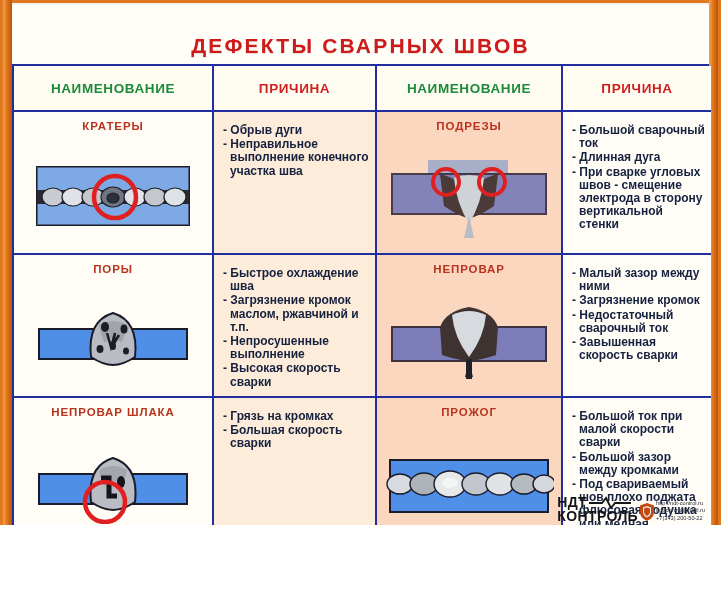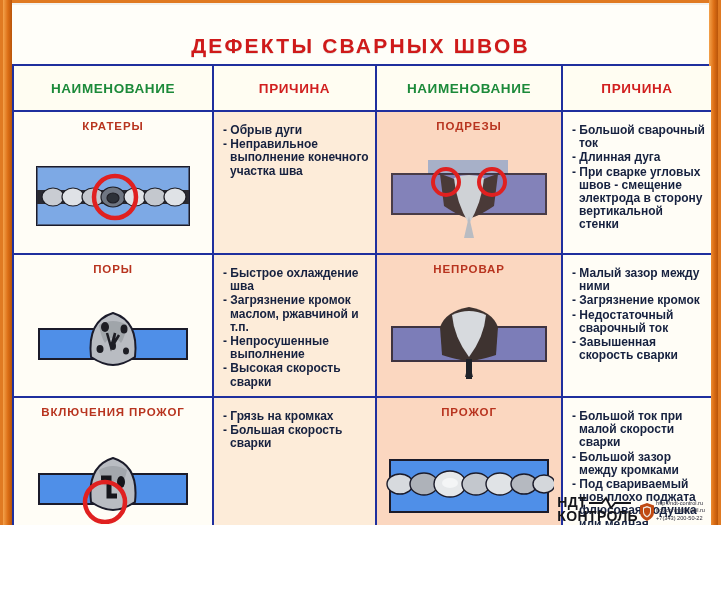--- a/index.html
+++ b/index.html
@@ -304,21 +304,21 @@
     <div class="cell causecell white last-col">
       <ul>
         <li>Малый зазор между ними</li>
         <li>Загрязнение кромок</li>
         <li>Недостаточный сварочный ток</li>
         <li>Завышенная скорость сварки</li>
       </ul>
     </div>
 
     <div class="cell namecell last-row">
-      <div class="defect-label">ВКЛЮЧЕНИЯ ПРОЖОГ</div>
+      <div class="defect-label">НЕПРОВАР ШЛАКА</div>
       <div class="fig">
         <svg width="168" height="80" viewBox="0 0 168 80">
           <rect x="10" y="30" width="148" height="30" fill="#4f8fe8" stroke="#1b1b2a" stroke-width="2"></rect>
           <path d="M62 58 Q58 22 84 14 Q110 22 106 58 Q94 66 84 66 Q74 66 62 58 Z" fill="#b9bcc2" stroke="#1b1b2a" stroke-width="2"></path>
           <path d="M70 26 Q84 18 98 26 Q96 36 92 42 Q84 32 76 42 Q72 36 70 26 Z" fill="#8d9198" opacity=".5"></path>
           <path d="M72 34 L80 34 L80 52 L88 52" stroke="#15151b" stroke-width="5" fill="none" stroke-linejoin="miter"></path>
           <ellipse cx="92" cy="38" rx="4" ry="6" fill="#15151b"></ellipse>
           <circle cx="76" cy="58" r="20" fill="none" stroke="#e02020" stroke-width="4.5"></circle>
         </svg>
       </div>

